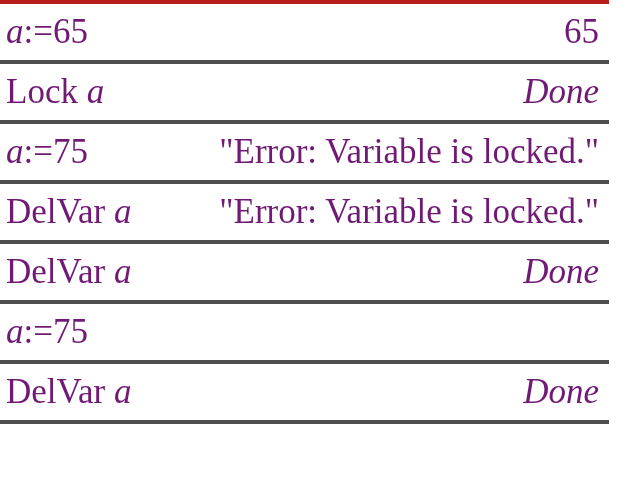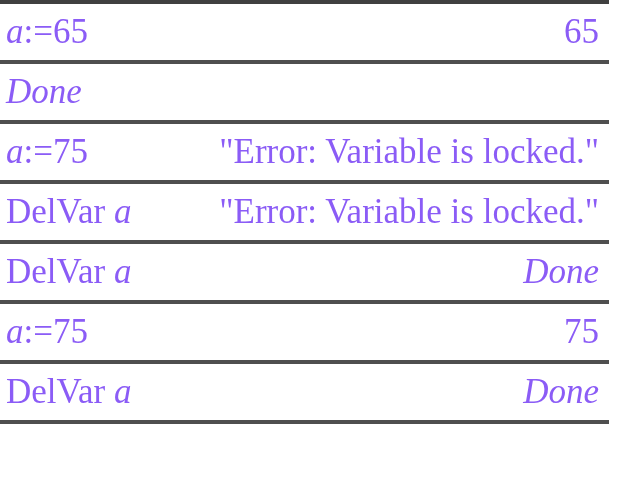--- a/index.html
+++ b/index.html
@@ -6,25 +6,25 @@
     margin: 0;
     padding: 0;
     background: #ffffff;
   }
   .screen {
     position: relative;
     width: 609px;
     height: 483px;
     box-sizing: border-box;
     background: #ffffff;
-    border-top: 4px solid #404040;
+    border-top: 4px solid #b91c1c;
     overflow: hidden;
     font-family: "Liberation Serif", "DejaVu Serif", serif;
     font-size: 35px;
-    color: #8b5cf6;
+    color: #701a75;
   }
   .row {
     box-sizing: content-box;
     height: 56px;
     border-bottom: 4px solid #4f4f4f;
     display: flex;
     justify-content: space-between;
     align-items: center;
     padding: 0 10px 0 6px;
     background: #ffffff;
@@ -57,20 +57,21 @@
 <body>
 
 <div class="screen">
 
   <div class="row">
     <span class="entry-input"><span class="it">a</span><span class="rm">:=65</span></span>
     <span class="entry-result rm">65</span>
   </div>
 
   <div class="row">
+    <span class="entry-input"><span class="rm">Lock </span><span class="it">a</span></span>
     <span class="entry-result it">Done</span>
   </div>
 
 
   <div class="row">
     <span class="entry-input"><span class="it">a</span><span class="rm">:=75</span></span>
     <span class="entry-result rm">"Error: Variable is locked."</span>
   </div>
 
   <div class="row">
@@ -78,21 +79,20 @@
     <span class="entry-result rm">"Error: Variable is locked."</span>
   </div>
 
   <div class="row">
     <span class="entry-input"><span class="rm">DelVar </span><span class="it">a</span></span>
     <span class="entry-result it">Done</span>
   </div>
 
   <div class="row">
     <span class="entry-input"><span class="it">a</span><span class="rm">:=75</span></span>
-    <span class="entry-result rm">75</span>
   </div>
 
   <div class="row">
     <span class="entry-input"><span class="rm">DelVar </span><span class="it">a</span></span>
     <span class="entry-result it">Done</span>
   </div>
 
 </div>
 
 </body></html>

